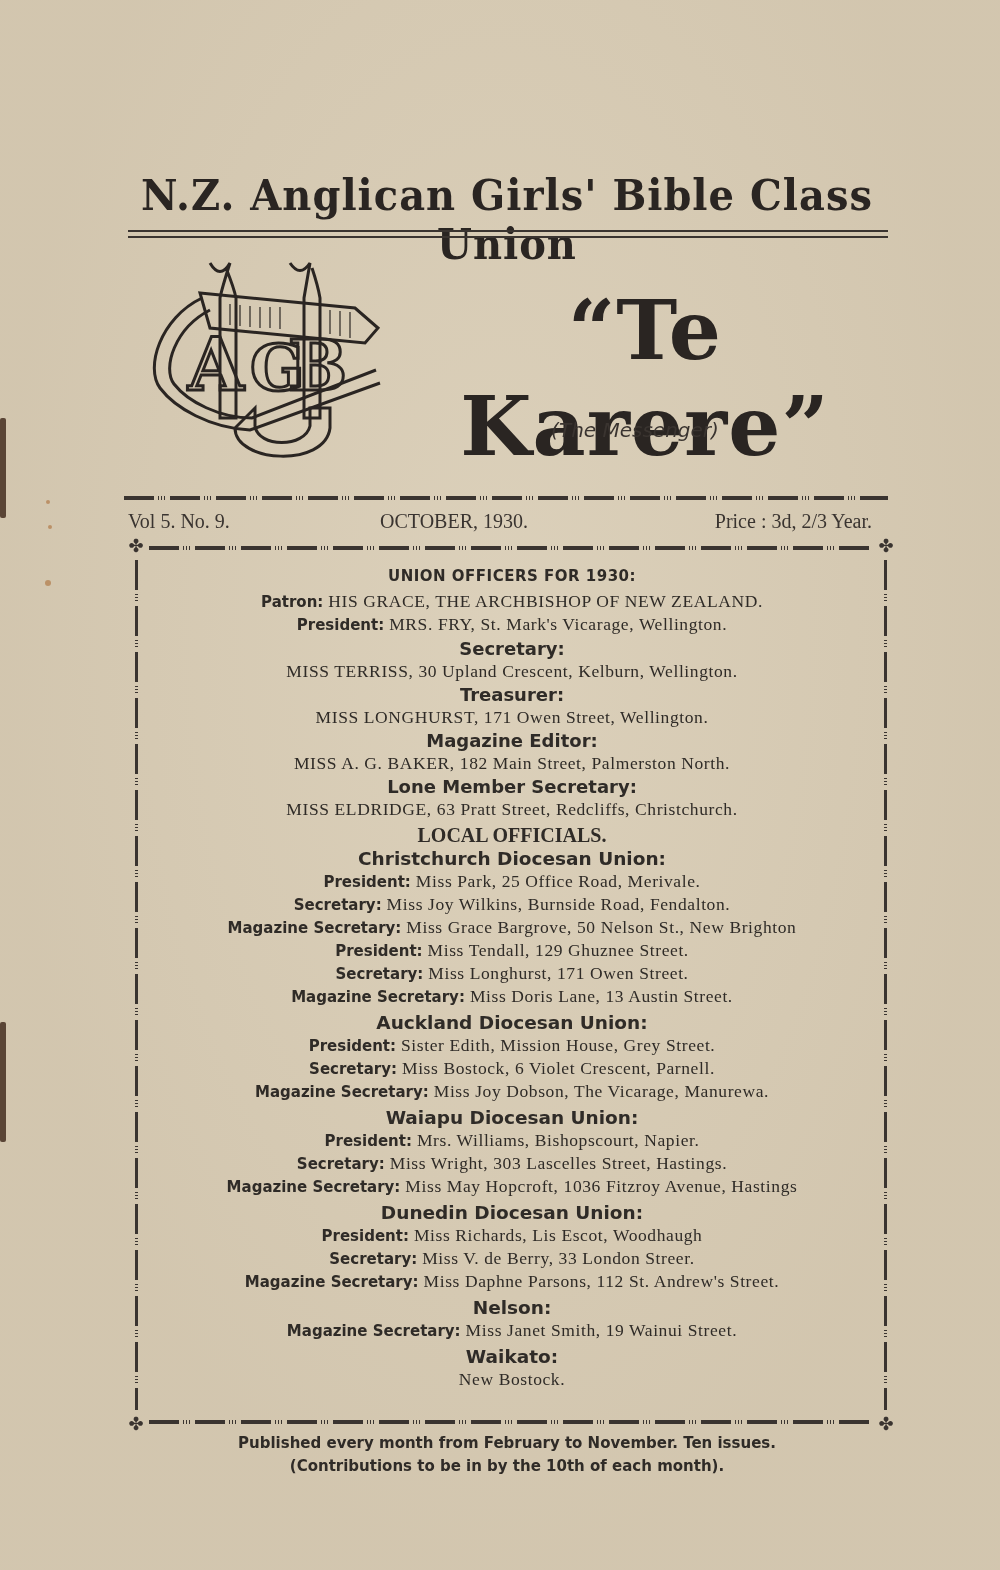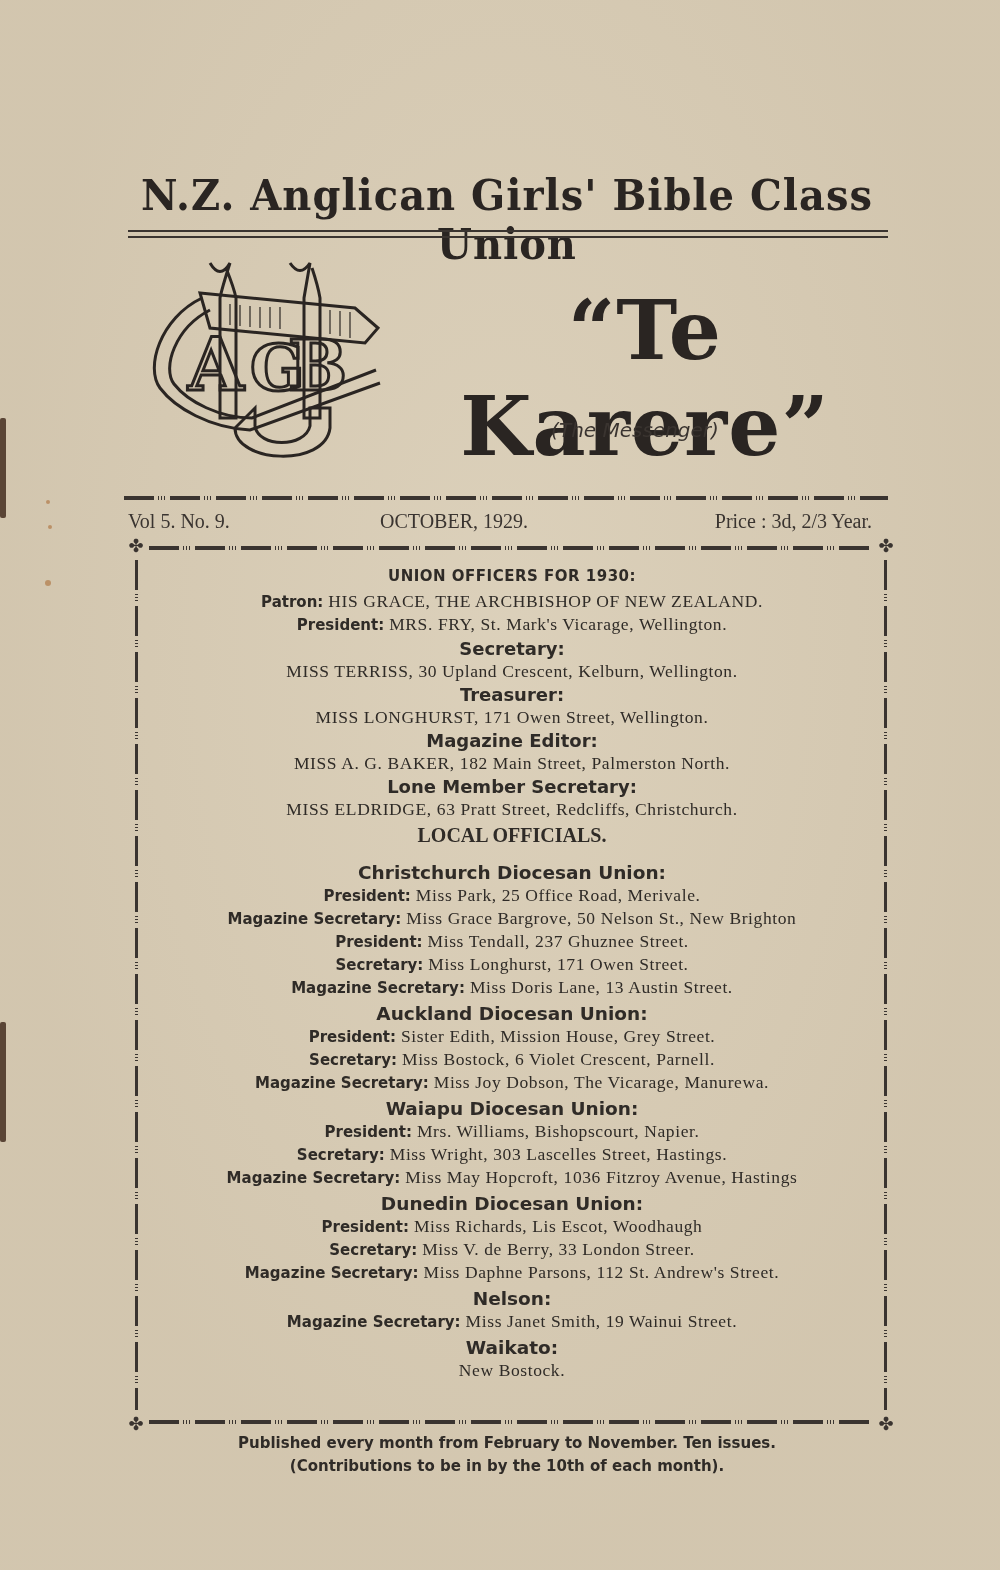--- a/index.html
+++ b/index.html
@@ -186,21 +186,21 @@
     </svg>
   </div>
 
   <div class="title">“Te Karere”</div>
   <div class="subtitle">(The Messenger)</div>
 
   <div class="dash-rule rule-top"></div>
 
   <div class="issue-line">
     <span class="issue-vol">Vol 5.  No. 9.</span>
-    <span class="issue-date">OCTOBER, 1929.</span>
+    <span class="issue-date">OCTOBER, 1930.</span>
     <span class="issue-price">Price : 3d, 2/3 Year.</span>
   </div>
 
   <div class="frame">
     <div class="h dash-rule top"></div>
     <div class="h dash-rule bottom"></div>
     <div class="v left"></div>
     <div class="v right"></div>
     <div class="corner c-tl">✤</div>
     <div class="corner c-tr">✤</div>
@@ -227,25 +227,26 @@
     <div class="line">MISS LONGHURST, 171 Owen Street, Wellington.</div>
 
     <div class="role-head">Magazine Editor:</div>
     <div class="line">MISS A. G. BAKER, 182 Main Street, Palmerston North.</div>
 
     <div class="role-head">Lone Member Secretary:</div>
     <div class="line">MISS ELDRIDGE, 63 Pratt Street, Redcliffs, Christchurch.</div>
 
     <div class="heading-local">LOCAL OFFICIALS.</div>
 
-    <div class="union-head" style="margin-top:14px">Christchurch Diocesan Union:</div>
+    <div class="union-head" style="margin-top:0">Christchurch Diocesan Union:</div>
     <div class="line"><span class="lbl">President:</span> <span>Miss Park, 25 Office Road, Merivale.</span></div>
+    <div class="line"><span class="lbl">Secretary:</span> <span>Miss Joy Wilkins, Burnside Road, Fendalton.</span></div>
     <div class="line"><span class="lbl">Magazine Secretary:</span> <span>Miss Grace Bargrove, 50 Nelson St., New Brighton</span></div>
 
-    <div class="line"><span class="lbl">President:</span> <span>Miss Tendall, 237 Ghuznee Street.</span></div>
+    <div class="line"><span class="lbl">President:</span> <span>Miss Tendall, 129 Ghuznee Street.</span></div>
     <div class="line"><span class="lbl">Secretary:</span> <span>Miss Longhurst, 171 Owen Street.</span></div>
     <div class="line"><span class="lbl">Magazine Secretary:</span> <span>Miss Doris Lane, 13 Austin Street.</span></div>
 
     <div class="union-head">Auckland Diocesan Union:</div>
     <div class="line"><span class="lbl">President:</span> <span>Sister Edith, Mission House, Grey Street.</span></div>
     <div class="line"><span class="lbl">Secretary:</span> <span>Miss Bostock, 6 Violet Crescent, Parnell.</span></div>
     <div class="line"><span class="lbl">Magazine Secretary:</span> <span>Miss Joy Dobson, The Vicarage, Manurewa.</span></div>
 
     <div class="union-head">Waiapu Diocesan Union:</div>
     <div class="line"><span class="lbl">President:</span> <span>Mrs. Williams, Bishopscourt, Napier.</span></div>

